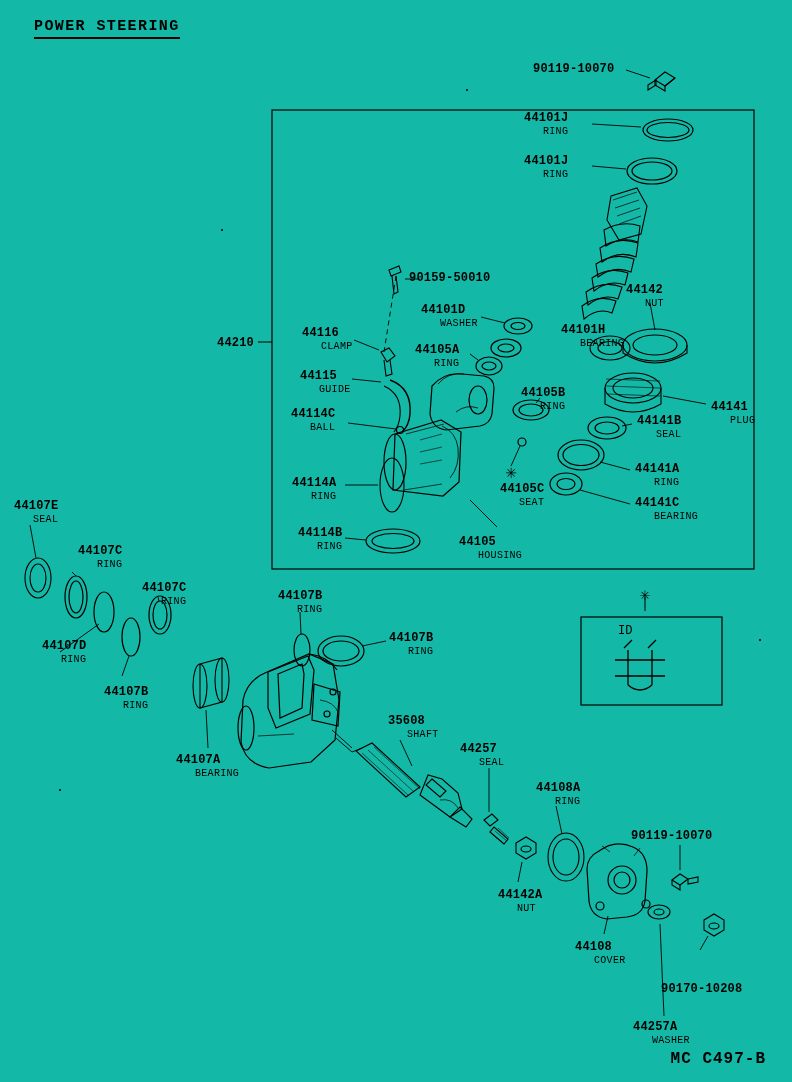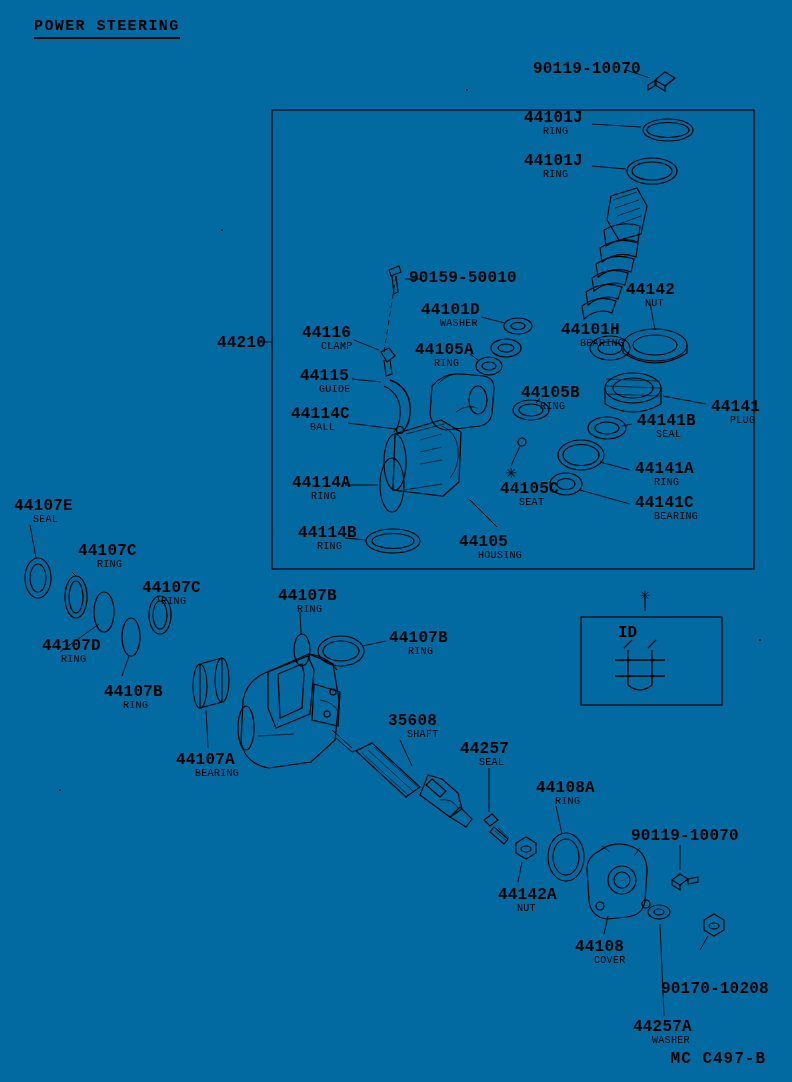--- a/index.html
+++ b/index.html
@@ -4,21 +4,21 @@
 <style>
   html, body {
     margin: 0;
     padding: 0;
     background: #ffffff;
   }
   #page {
     position: relative;
     width: 792px;
     height: 1082px;
-    background: #0369a1;
+    background: #14b8a6;
     font-family: "Liberation Sans", sans-serif;
     color: #000000;
     overflow: hidden;
   }
   #page-title {
     position: absolute;
     left: 34px;
     top: 18px;
     font-size: 15px;
     font-weight: bold;
@@ -31,21 +31,21 @@
     position: absolute;
     font-size: 11.5px;
     line-height: 11.5px;
     font-family: "Liberation Mono", monospace;
     letter-spacing: 0.2px;
     white-space: nowrap;
   }
   .label .num {
     display: block;
     font-weight: bold;
-    font-size: 16px;
+    font-size: 12px;
   }
   .label .sub {
     display: block;
     font-size: 10px;
     letter-spacing: 0.3px;
     margin-top: 1px;
     padding-left: 19px;
   }
   #svg-layer {
     position: absolute;
@@ -58,23 +58,23 @@
     position: absolute;
     right: 26px;
     bottom: 14px;
     font-size: 16px;
     font-family: "Liberation Mono", monospace;
     font-weight: bold;
     letter-spacing: 1px;
   }
   .id-box-label {
     position: absolute;
-    font-size: 16px;
+    font-size: 12px;
     font-family: "Liberation Mono", monospace;
-    font-weight: bold;
+    font-weight: normal;
   }
 </style>
 </head>
 <body>
 
 <div id="page">
 
   <div id="page-title">POWER STEERING</div>
 
   <svg id="svg-layer" viewBox="0 0 792 1082" xmlns="http://www.w3.org/2000/svg">

